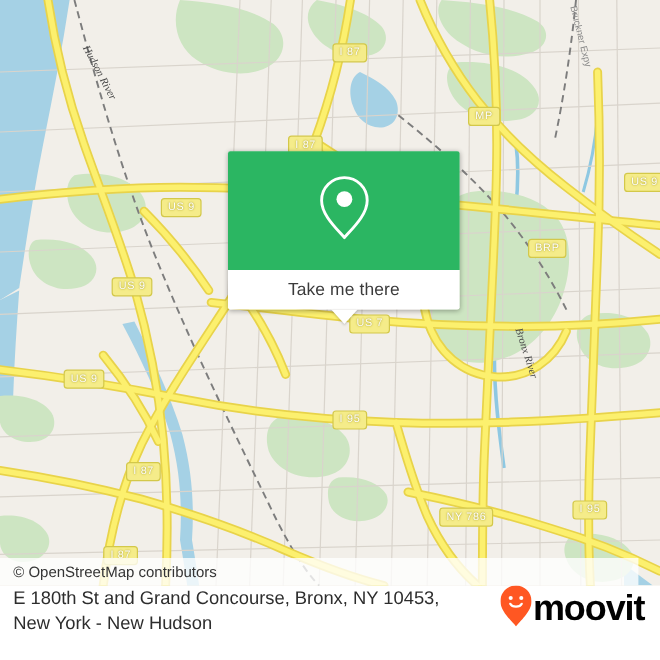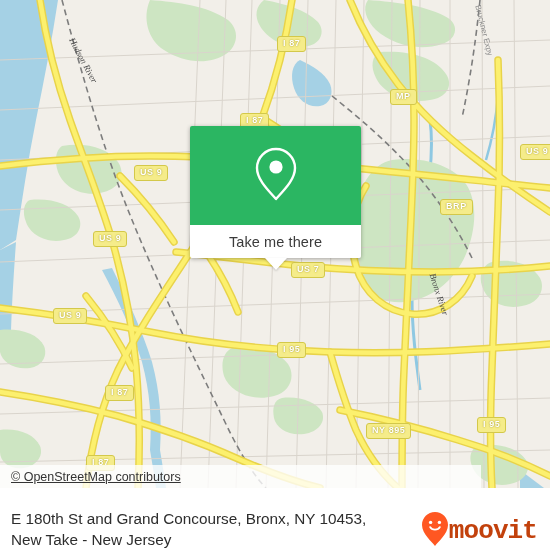--- a/index.html
+++ b/index.html
@@ -21,21 +21,21 @@
   .map svg { display: block; }
 
   
   .shield {
     position: absolute;
     background: #f7f2a0;
     border: 1px solid #d3c84a;
     border-radius: 3px;
     color: #ffffff;
     font-size: 9px;
-    font-weight: bold;
+    font-weight: normal;
     letter-spacing: .6px;
     padding: 1px 5px 2px 5px;
     line-height: 11px;
     text-shadow: 0 0 1px #b8ad3b, 0 0 2px #b8ad3b;
     white-space: nowrap;
   }
   .shield.bright { background: #f5ec8a; }
 
   
   .river-label {
@@ -52,34 +52,33 @@
     color: #8a8a8a;
     font-size: 8px;
     white-space: nowrap;
     transform-origin: 0 0;
   }
 
   
   .attrib {
     position: absolute;
     left: 0; bottom: 0;
-    width: 481px; height: 23px;
+    width: 532px; height: 23px;
     background: rgba(255,255,255,.78);
     display: flex; align-items: center;
     padding-left: 11px;
     font-size: 12.5px;
     color: #343434;
-    text-decoration: underline;
   }
 
   
   .card {
     position: absolute;
     left: 190px; top: 126px;
-    width: 171px;
+    width: 193px;
     box-shadow: 0 1px 4px rgba(0,0,0,.32);
     border-radius: 2px;
     overflow: visible;
     z-index: 20;
   }
   .card-top {
     height: 99px;
     background: #2bb662;
     border-radius: 2px 2px 0 0;
     display: flex; align-items: center; justify-content: center;
@@ -106,42 +105,41 @@
     border-top: 12px solid #ffffff;
     filter: drop-shadow(0 1px 1px rgba(0,0,0,.20));
   }
 
   
   .footer {
     position: absolute;
     left: 0; top: 488px;
     width: 550px; height: 62px;
     background: #ffffff;
-    display: flex; align-items: flex-end;
+    display: flex; align-items: flex-start;
   }
   .footer-text {
     flex: 1;
     padding-left: 11px;
     padding-right: 6px;
     font-size: 15.3px;
     line-height: 21px;
     color: #2d2d2d;
   }
   .logo {
     display: flex; align-items: center;
     padding-right: 13px;
   }
   .logo-word {
-    font-size: 26px;
+    font-size: 30px;
     font-weight: 600;
-    color: #c2410c;
+    color: #000000;
     letter-spacing: -.9px;
     line-height: 30px;
     margin-left: 1px;
-    font-family: Liberation Mono, monospace;
   }
 </style>
 </head>
 <body>
 
 <div id="app">
 
   <div class="map">
     <svg width="550" height="488" viewBox="0 0 550 488">
       <defs>
@@ -297,21 +295,21 @@
     <div class="shield bright" style="left:390px; top:89px">MP</div>
     <div class="shield bright" style="left:240px; top:113px">I 87</div>
     <div class="shield bright" style="left:134px; top:165px">US 9</div>
     <div class="shield bright" style="left:520px; top:144px">US 9</div>
     <div class="shield bright" style="left:440px; top:199px">BRP</div>
     <div class="shield bright" style="left:93px;  top:231px">US 9</div>
     <div class="shield bright" style="left:291px; top:262px">US 7</div>
     <div class="shield bright" style="left:53px;  top:308px">US 9</div>
     <div class="shield bright" style="left:277px; top:342px">I 95</div>
     <div class="shield bright" style="left:105px; top:385px">I 87</div>
-    <div class="shield bright" style="left:366px; top:423px">NY 895</div>
+    <div class="shield bright" style="left:366px; top:423px">NY 786</div>
     <div class="shield bright" style="left:477px; top:417px">I 95</div>
     <div class="shield bright" style="left:86px;  top:455px">I 87</div>
 
     <div class="river-label" style="left:76px; top:36px; transform:rotate(62deg)">Hudson River</div>
     <div class="river-label" style="left:437px; top:272px; transform:rotate(72deg)">Bronx River</div>
     <div class="faint-road" style="left:482px; top:4px; transform:rotate(76deg)">Bruckner Expy</div>
 
     <div class="attrib">
       <span>© OpenStreetMap contributors</span>
     </div>
@@ -328,21 +326,21 @@
     </div>
     <div class="card-bottom">
       <span>Take me there</span>
       <div class="card-pointer"></div>
     </div>
   </div>
 
   <div class="footer">
     <div class="footer-text">
       <div>E 180th St and Grand Concourse, Bronx, NY 10453,</div>
-      <div>New Take - New Jersey</div>
+      <div>New York - New Hudson</div>
     </div>
     <div class="logo">
       <span>
         <svg width="26" height="34" viewBox="0 0 26 34">
           <path d="M13 0 C5.8 0 0 5.8 0 13 C0 21.8 10.2 30 13 34 C15.8 30 26 21.8 26 13 C26 5.8 20.2 0 13 0 Z" fill="#ff5722"></path>
           <circle cx="8.6" cy="10.4" r="1.7" fill="#ffffff"></circle>
           <circle cx="17.4" cy="10.4" r="1.7" fill="#ffffff"></circle>
           <path d="M8.2 15.2 C9.8 18.4 16.2 18.4 17.8 15.2" stroke="#ffffff" stroke-width="1.9" fill="none" stroke-linecap="round"></path>
         </svg>
       </span>

